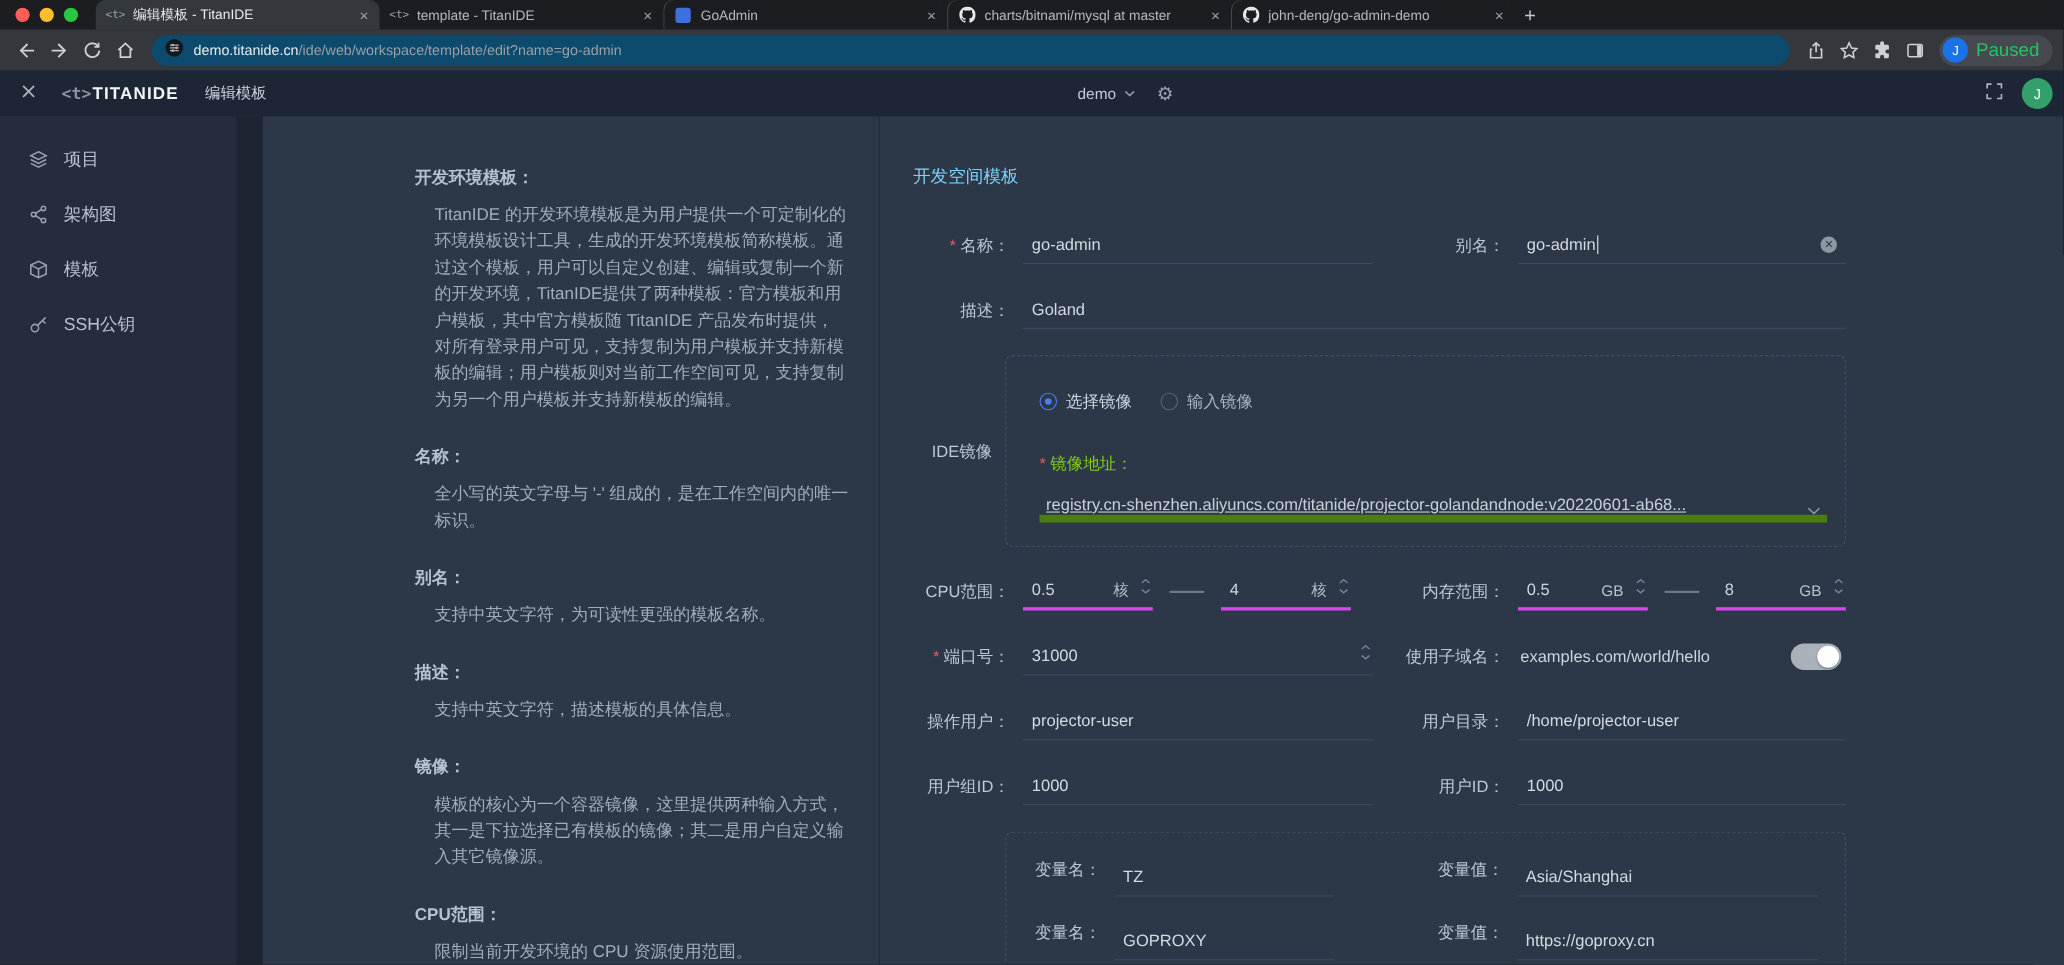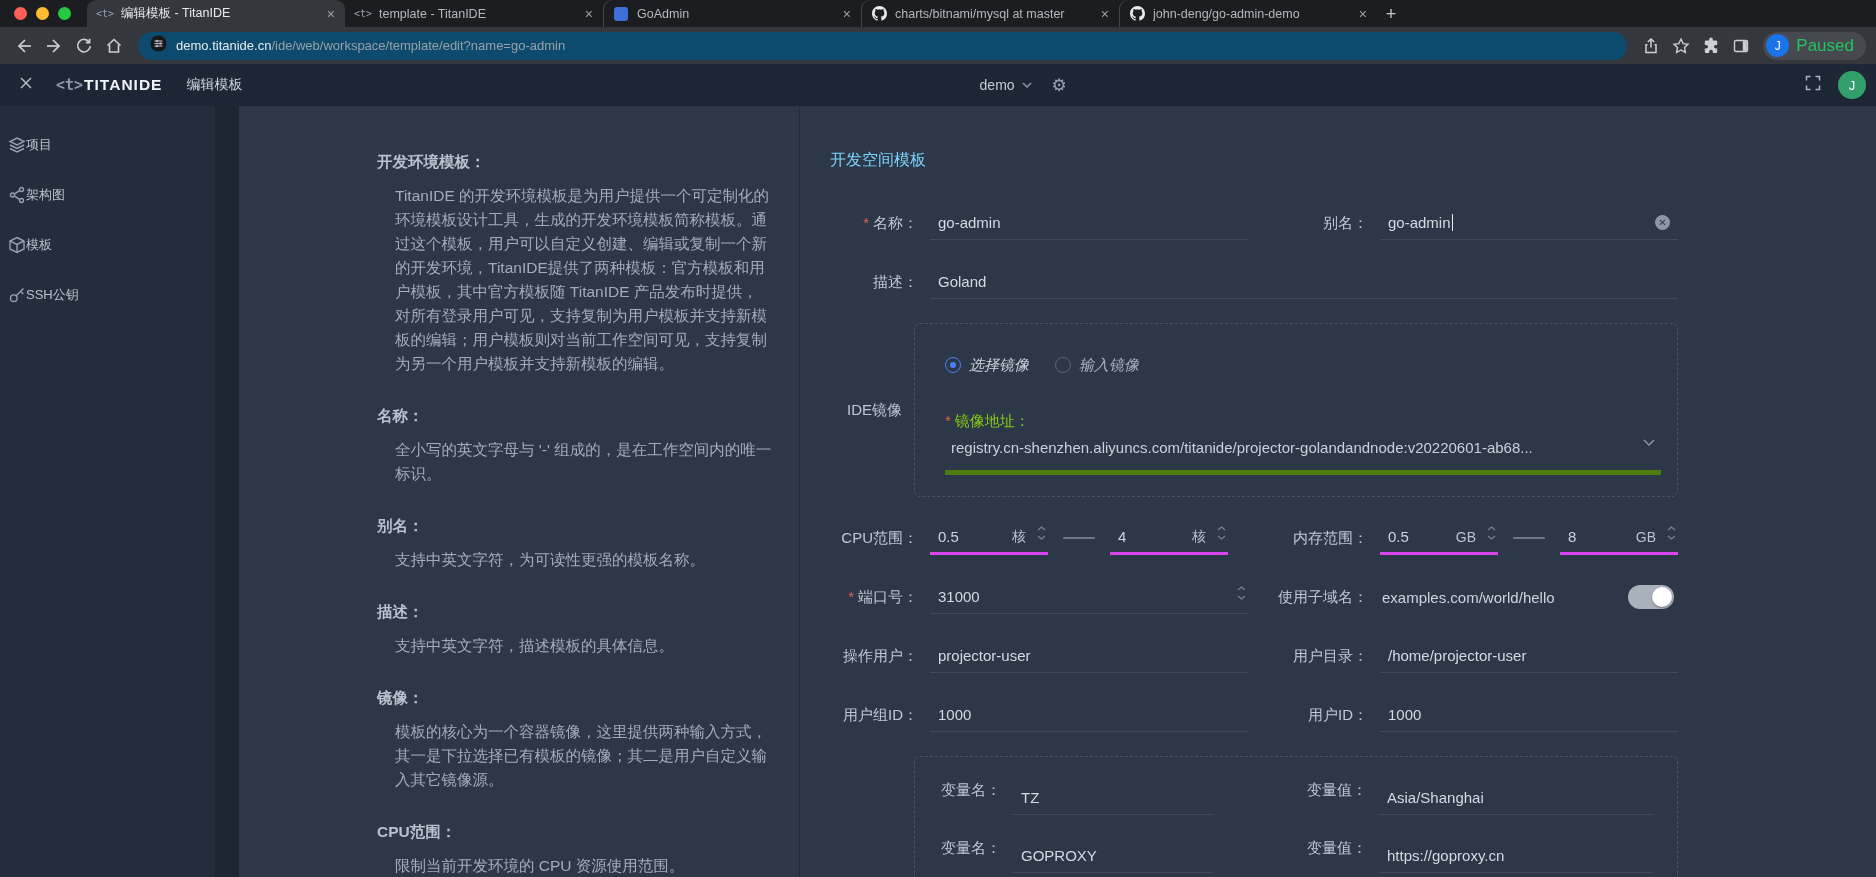--- a/index.html
+++ b/index.html
@@ -46,22 +46,22 @@
   .ah-center { flex:1; display:flex; align-items:center; justify-content:center; gap:20px; }
   .ws { display:flex; align-items:center; gap:7px; color:#c3ccd8; font-size:14px; }
   .gear { font-size:17px; color:#9aa5b4; line-height:1; }
   .ah-right { display:flex; align-items:center; gap:16px; }
   .avatar { width:28px; height:28px; border-radius:50%; background:#33a06b; color:#fff; font-size:13px;
             display:flex; align-items:center; justify-content:center; margin-right:-8px; }
 
   
   .appbody { display:flex; height:771px; }
   .sidebar { width:215px; background:#232d3c; padding-top:14px; flex:0 0 auto; }
-  .side-item { height:50px; display:flex; align-items:center; padding-left:8px;
-               color:#b9c2cf; font-size:13px; }
+  .side-item { height:50px; display:flex; align-items:center; gap:14px; padding-left:26px;
+               color:#b9c2cf; font-size:16px; }
   .side-item svg { color:#96a1b1; flex:0 0 auto; }
   .gapstrip { width:24px; background:#1c2531; flex:0 0 auto; }
   .content { flex:1; display:flex; background:#2c3747; overflow:hidden; }
 
   
   .help { width:560px; flex:0 0 auto; padding:44px 26px 0 138px; color:#a2adbc; font-size:15.5px; line-height:1.55; }
   .help h3 { color:#b8c2cf; font-size:15.5px; font-weight:700; margin:28px 0 10px; }
   .help h3:first-child { margin-top:0; }
   .help p { margin:0 0 0 18px; }
   .vdiv { width:1px; background:#222c3a; flex:0 0 auto; }
@@ -80,31 +80,31 @@
             padding:0 8px; color:#d3dae2; font-size:15px; position:relative; }
   .w318 { width:318px; } .grow { flex:1; }
   .caret { width:1px; height:17px; background:#e4e9ef; margin-left:1px; }
   .clearbtn { margin-left:auto; width:15px; height:15px; border-radius:50%; background:#8d97a4;
               color:#2c3747; font-size:10px; line-height:15px; text-align:center; }
   .plain { color:#cdd4dd; font-size:15px; margin-left:2px; }
 
   .gbox { border:1px dashed #45536c; border-radius:6px; }
   .idebox { flex:0 0 764px; height:174px; padding:30px 16px 22px 30px; }
   .iderow .flabel { flex-basis:72px; }
-  .radios { display:flex; align-items:center; gap:26px; height:22px; margin-bottom:36px;font-style:italic; }
+  .radios { display:flex; align-items:center; gap:26px; height:22px; margin-bottom:36px; }
   .radio-item { display:flex; align-items:center; font-size:15px; }
   .radio { width:16px; height:16px; border-radius:50%; margin-right:8px; position:relative; }
   .radio.checked { border:1.5px solid #4a7df7; }
   .radio.checked::after { content:""; position:absolute; left:50%; top:50%; width:6px; height:6px;
                           border-radius:50%; background:#4a7df7; transform:translate(-50%,-50%); }
   .radio.unchecked { border:1.5px solid #5a6577; }
   .radio-label-on { color:#cdd4de; } .radio-label-off { color:#aab3c1; }
   .addr-label { color:#84cc16; font-size:15px; margin-bottom:8px; }
-  .sel { display:flex; align-items:flex-start; height:36px; border-bottom:5px solid #4d7c0f; padding:0 6px;
-         color:#c9d0da; font-size:15px; }
+  .sel { display:flex; align-items:flex-end; height:36px; border-bottom:7px solid #4d7c0f; padding:0 6px;
+         color:#c9d0da; font-size:15px;text-decoration:underline; }
   .sel-value { white-space:nowrap; overflow:hidden; flex:1; }
   .sel svg { flex:0 0 auto; margin-left:10px; color:#8a93a3; }
 
   .numbox { width:118px; display:flex; align-items:center; height:34px; border-bottom:3px solid #d946ef;
             padding:0 20px 0 8px; position:relative; flex:0 0 auto; }
   .num { color:#ccd3dc; font-size:15px; }
   .unit { margin-left:auto; color:#b9c2cf; font-size:14px; padding-right:2px; }
   .stepper { position:absolute; right:2px; top:5px; display:flex; flex-direction:column; gap:4px; color:#77819e; }
   .dash { width:32px; height:2px; background:#6d7787; border-radius:1px; margin:0 15px; flex:0 0 auto; }
 

